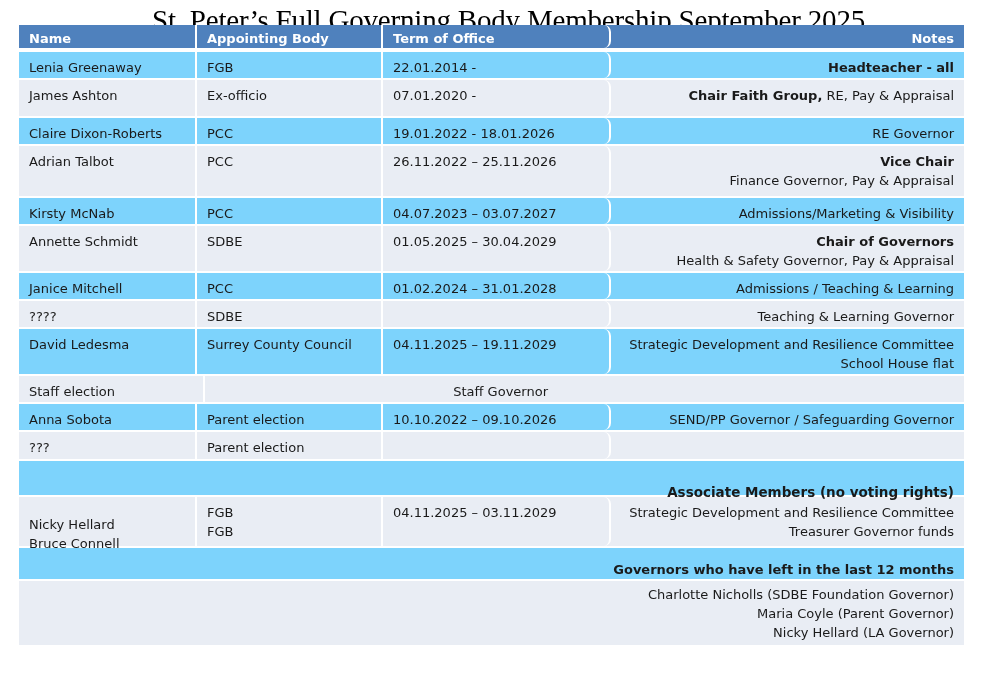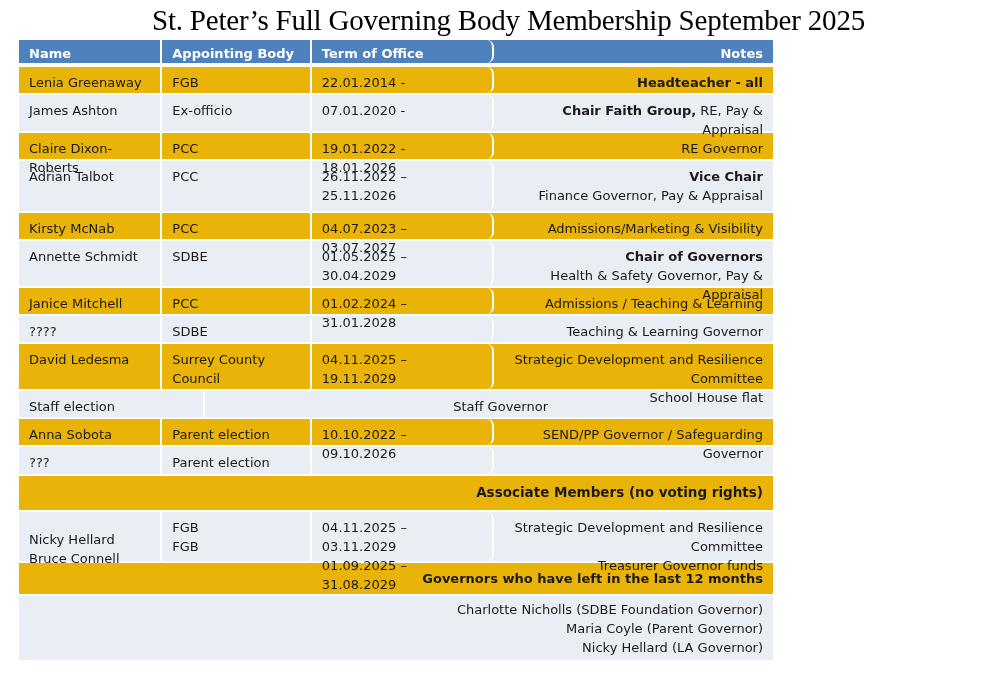--- a/index.html
+++ b/index.html
@@ -1,28 +1,28 @@
 <!DOCTYPE html>
 <html><head>
 <meta charset="utf-8">
 <style>
   html, body { margin:0; padding:0; background:#ffffff; }
   body { width:985px; height:683px; position:relative; overflow:hidden;
          font-family:"DejaVu Sans", "Liberation Sans", sans-serif; color:#1a1a1a; }
   .title { position:absolute; left:0; top:4px; width:1017px; text-align:center;
            font-family:"Liberation Serif", "DejaVu Serif", serif; font-size:29px; color:#000; letter-spacing:-0.2px; }
-  .table { position:absolute; left:19px; top:40px; width:754px; }
+  .table { position:absolute; left:19px; top:25px; width:945px; }
   .row { display:flex; border-bottom:2px solid #ffffff; box-sizing:border-box; }
   .cell { box-sizing:border-box; padding:6px 10px 0 10px; font-size:13px; line-height:19px;
           border-right:2px solid #ffffff; }
   .cell:last-child { border-right:none;text-align:right; }
   .c1 { width:178px; } .c2 { width:186px; } .c3 { width:228px;border-radius:7px; } .c4 { width:353px; }
   .hdr { background:#4f81bd; color:#fff; font-weight:bold; height:27px; border-bottom:4px solid #ffffff; }
   .hdr .cell { padding-top:4px; }
-  .dark { background:#eab308; }
+  .dark { background:#7dd3fc; }
   .light { background:#e9edf4; }
   .b { font-weight:bold; }
   .span { width:945px; }
   .section { font-weight:bold; font-size:13.5px; }
 </style>
 </head>
 <body>
 
 <div class="title">St. Peter’s Full Governing Body Membership September 2025</div>
 
@@ -119,44 +119,43 @@
   </div>
 
   <div class="row light" style="height:29px">
     <div class="cell c1">???</div>
     <div class="cell c2">Parent election</div>
     <div class="cell c3"></div>
     <div class="cell c4"></div>
   </div>
 
   <div class="row dark" style="height:36px">
-    <div class="cell span section" style="padding-top:7px">Associate Members (no voting rights)</div>
+    <div class="cell span section" style="padding-top:22px">Associate Members (no voting rights)</div>
   </div>
 
   <div class="row light" style="height:51px">
     <div class="cell c1" style="padding-top:18px">
       <div>Nicky Hellard</div>
       <div>Bruce Connell</div>
     </div>
     <div class="cell c2" style="padding-top:6px">
       <div>FGB</div>
       <div>FGB</div>
     </div>
     <div class="cell c3" style="padding-top:6px">
       <div>04.11.2025 – 03.11.2029</div>
-      <div>01.09.2025 – 31.08.2029</div>
     </div>
     <div class="cell c4" style="padding-top:6px">
       <div>Strategic Development and Resilience Committee</div>
       <div>Treasurer Governor funds</div>
     </div>
   </div>
 
   <div class="row dark" style="height:33px">
-    <div class="cell span b" style="padding-top:6px">Governors who have left in the last 12 months</div>
+    <div class="cell span b" style="padding-top:12px">Governors who have left in the last 12 months</div>
   </div>
   <div class="row light" style="height:64px; border-bottom:none">
     <div class="cell span" style="padding-top:4px">
       <div>Charlotte Nicholls (SDBE Foundation Governor)</div>
       <div>Maria Coyle (Parent Governor)</div>
       <div>Nicky Hellard (LA Governor)</div>
     </div>
   </div>
 </div>
 

